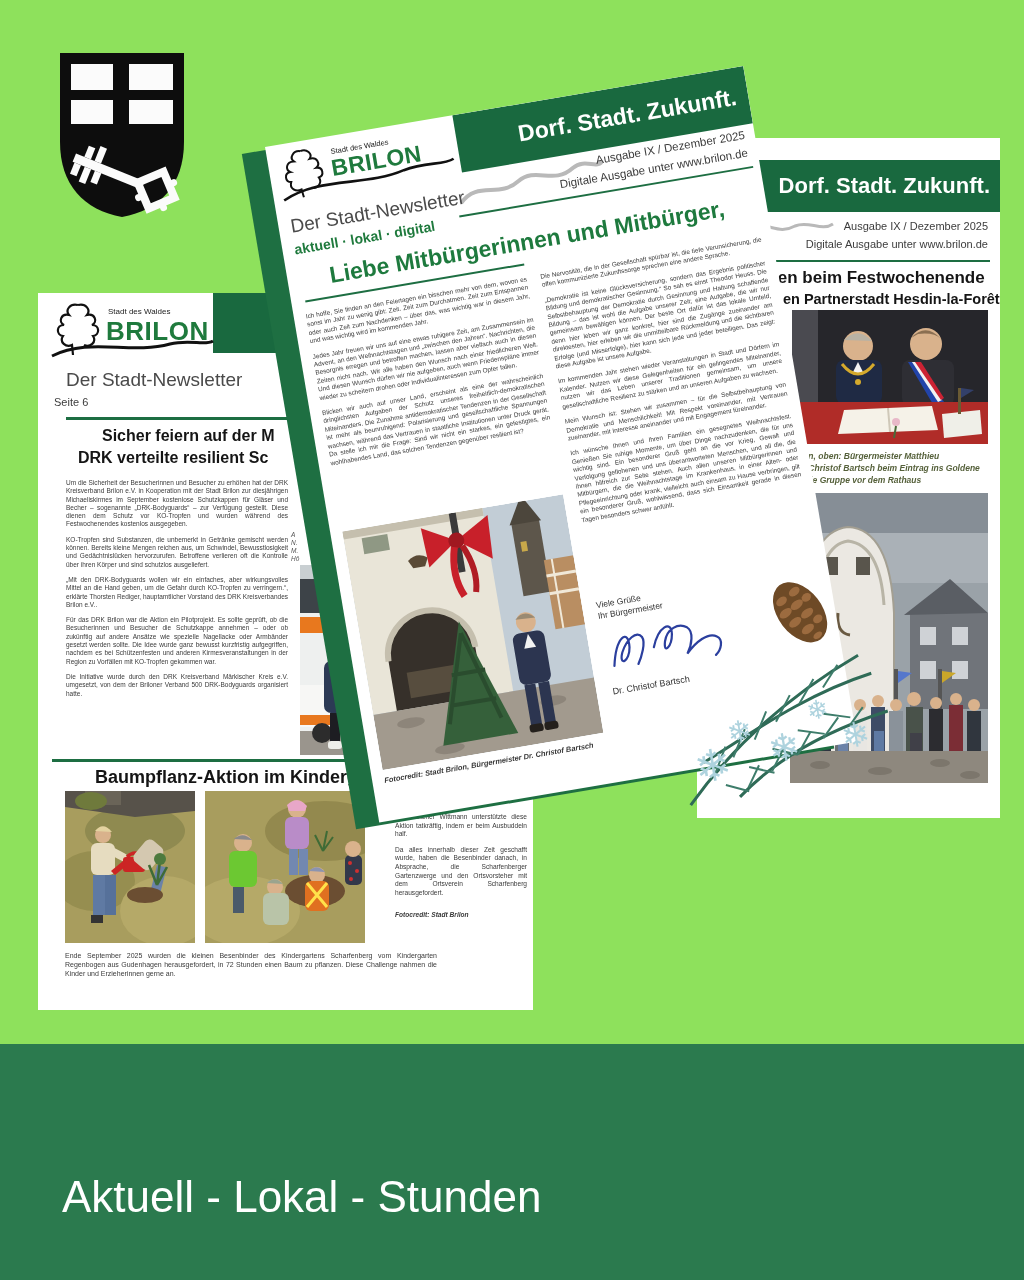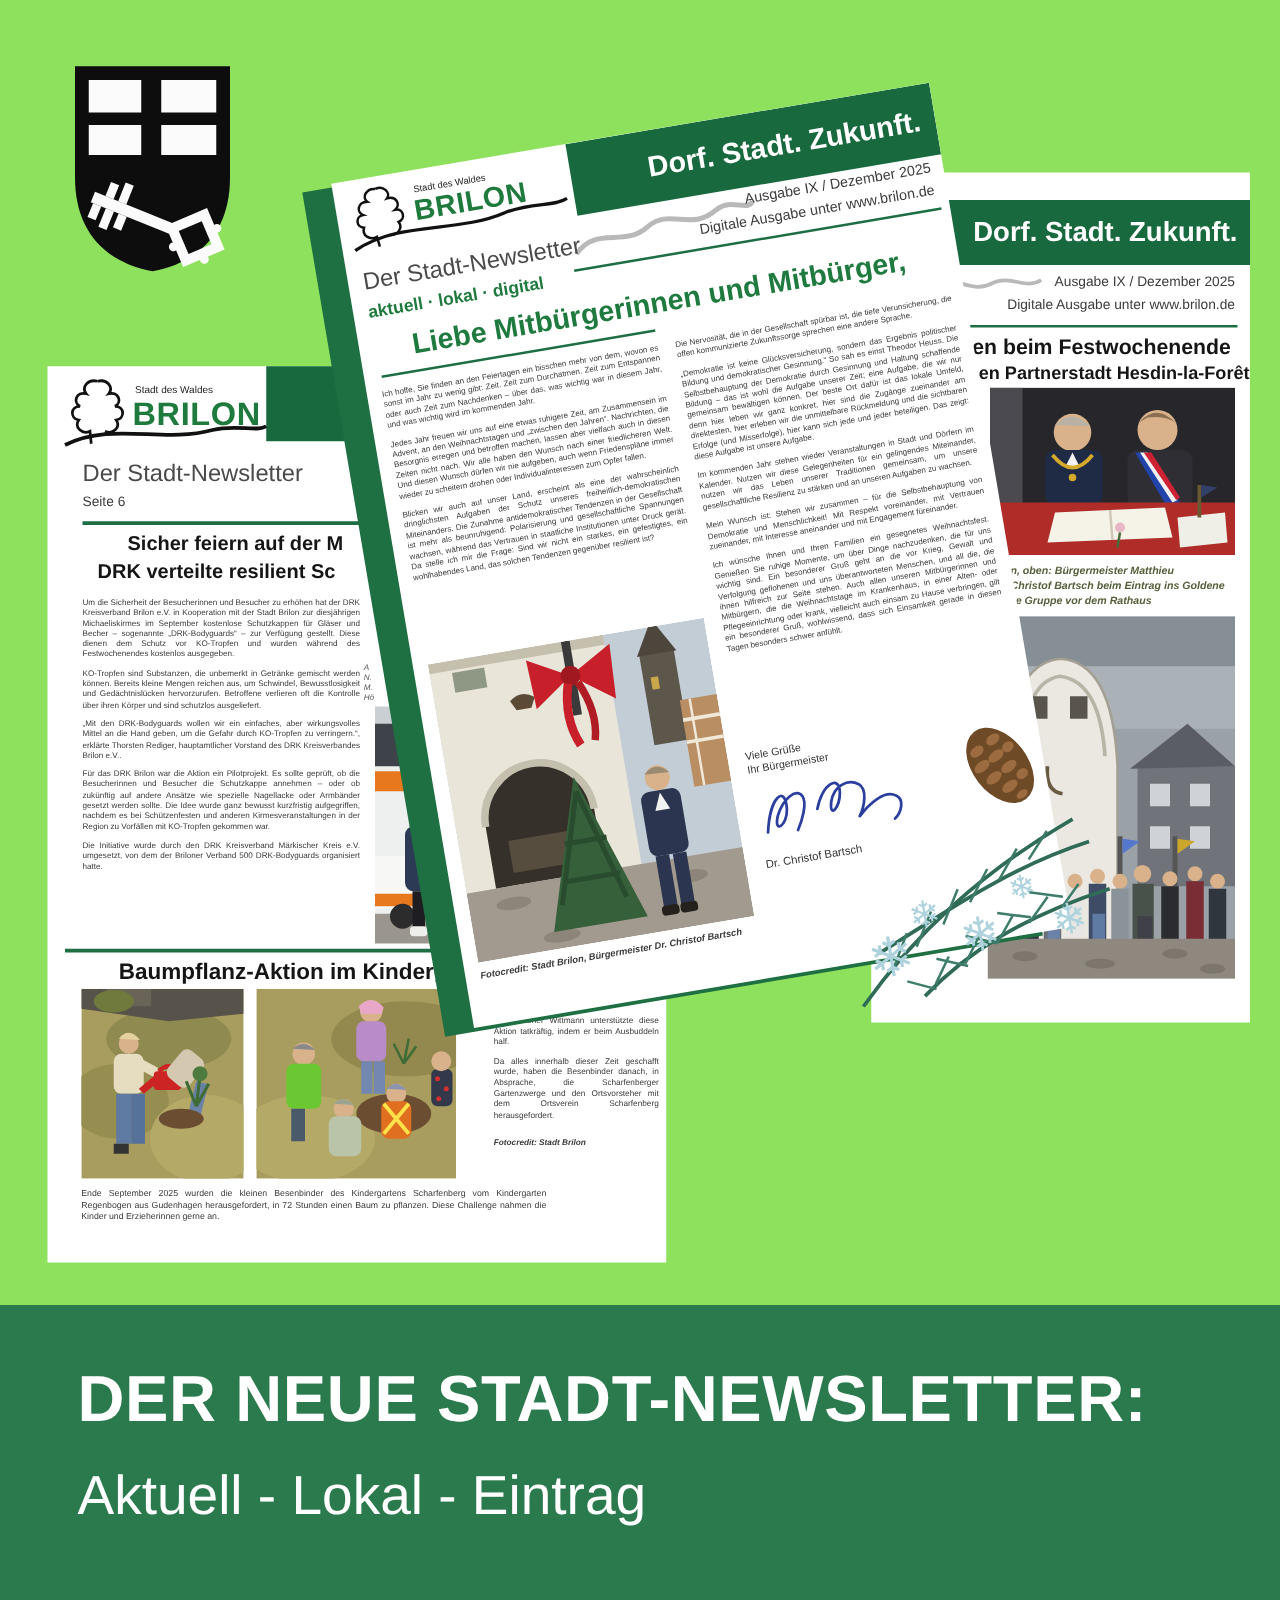--- a/index.html
+++ b/index.html
@@ -75,21 +75,21 @@
   <div class="abs" style="left:12px;top:6px;width:165px;height:66px">
     <svg width="165" height="66" viewBox="0 0 165 66">
       <path d="M28,6 C20,4 15,11 19,16 C11,14 8,23 14,26 C6,26 6,36 13,37 C9,43 16,49 22,46 L23,56" fill="none" stroke="#111" stroke-width="2.2"></path>
       <path d="M28,6 C36,4 41,11 37,16 C45,14 48,23 42,26 C50,26 50,36 43,37 C47,43 40,49 34,46" fill="none" stroke="#111" stroke-width="2.2"></path>
       <path d="M2,57 C40,38 80,56 120,45 C140,40 155,47 163,42" fill="none" stroke="#111" stroke-width="3"></path>
     </svg>
     <div class="abs logo-top" style="left:58px;top:8px;font-size:8px">Stadt des Waldes</div>
     <div class="abs brilon-word" style="left:56px;top:17px;font-size:26px">BRILON</div>
   </div>
   <div class="abs mast-title" style="left:28px;top:76px;font-size:19px">Der Stadt-Newsletter</div>
-  <div class="abs" style="left:28px;top:103px;font-size:11px;color:#3c3c3c">Seite 6</div>
+  <div class="abs" style="left:16px;top:103px;font-size:11px;color:#3c3c3c">Seite 6</div>
   <div class="abs rule" style="left:28px;top:124px;width:438px;height:3px"></div>
 
   <div class="abs headline-black" style="left:64px;top:134px;font-size:16px;white-space:nowrap">Sicher feiern auf der M</div>
   <div class="abs headline-black" style="left:40px;top:156px;font-size:16px;white-space:nowrap">DRK verteilte resilient Sc</div>
 
   <div class="abs body-col" style="left:28px;top:186px;width:222px">
     <p>Um die Sicherheit der Besucherinnen und Besucher zu erhöhen hat der DRK Kreisverband Brilon e.V. in Kooperation mit der Stadt Brilon zur diesjährigen Michaeliskirmes im September kostenlose Schutzkappen für Gläser und Becher – sogenannte „DRK-Bodyguards“ – zur Verfügung gestellt. Diese dienen dem Schutz vor KO-Tropfen und wurden während des Festwochenendes kostenlos ausgegeben.</p>
     <p>KO-Tropfen sind Substanzen, die unbemerkt in Getränke gemischt werden können. Bereits kleine Mengen reichen aus, um Schwindel, Bewusstlosigkeit und Gedächtnislücken hervorzurufen. Betroffene verlieren oft die Kontrolle über ihren Körper und sind schutzlos ausgeliefert.</p>
     <p>„Mit den DRK-Bodyguards wollen wir ein einfaches, aber wirkungsvolles Mittel an die Hand geben, um die Gefahr durch KO-Tropfen zu verringern.“, erklärte Thorsten Rediger, hauptamtlicher Vorstand des DRK Kreisverbandes Brilon e.V..</p>
     <p>Für das DRK Brilon war die Aktion ein Pilotprojekt. Es sollte geprüft, ob die Besucherinnen und Besucher die Schutzkappe annehmen – oder ob zukünftig auf andere Ansätze wie spezielle Nagellacke oder Armbänder gesetzt werden sollte. Die Idee wurde ganz bewusst kurzfristig aufgegriffen, nachdem es bei Schützenfesten und anderen Kirmesveranstaltungen in der Region zu Vorfällen mit KO-Tropfen gekommen war.</p>
@@ -425,15 +425,14 @@
         <text x="58" y="236" font-size="30">❄</text>
         <text x="96" y="262" font-size="38">❄</text>
         <text x="140" y="226" font-size="26">❄</text>
         <text x="170" y="260" font-size="34">❄</text>
       </g>
     </svg>
   </div>
 </div>
 
 <div class="abs bottom-banner">
-  <div class="abs bb-title">DER NEUE STADT-NEWSLETTER:</div>
-  <div class="abs bb-sub">Aktuell - Lokal - Eintrag</div>
+  <div class="abs bb-sub">Aktuell - Lokal - Stunden</div>
 </div>
 
 </body></html>

